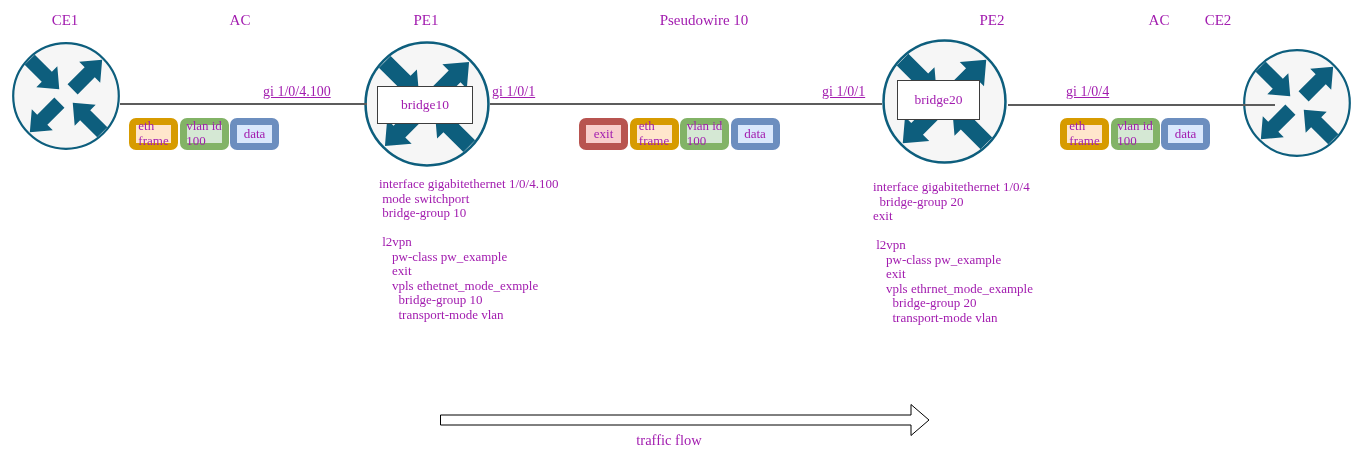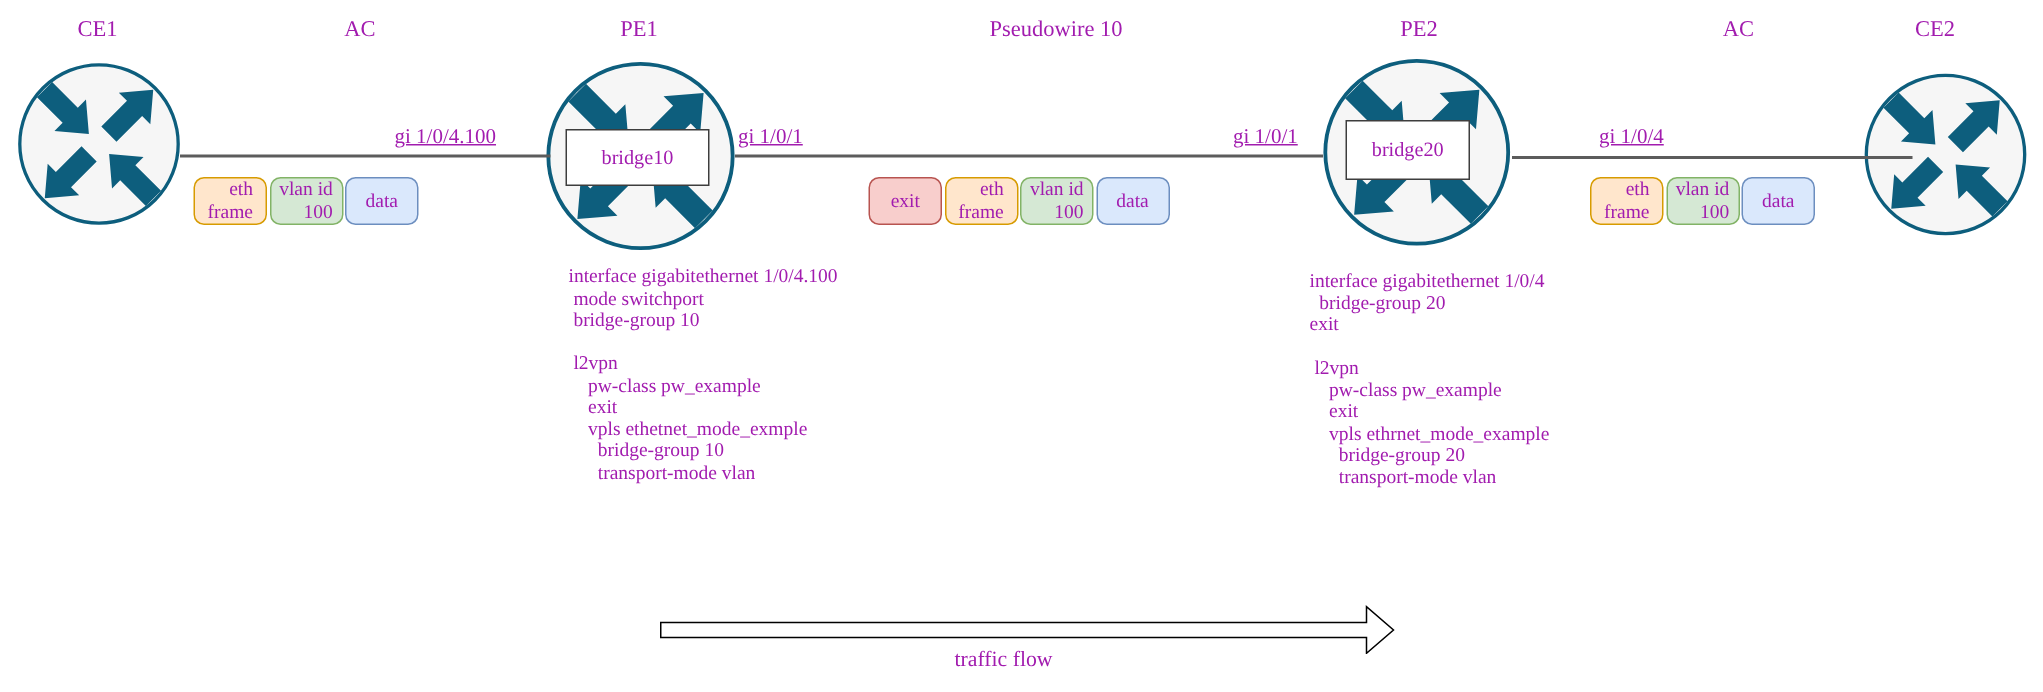--- a/index.html
+++ b/index.html
@@ -12,44 +12,44 @@
   .router{position:absolute;}
   .router-circle{fill:#f6f6f6;stroke:#0d5e7d;stroke-width:2;}
   .router-arrows{fill:#0d5e7d;}
   .bridge{
     position:absolute;background:#ffffff;border:1.5px solid #3d3d3d;
     display:flex;align-items:center;justify-content:center;font-size:13.5px;box-sizing:border-box;
   }
   .iflabel{position:absolute;top:84px;font-size:14px;white-space:nowrap;text-decoration:underline;}
   .framegroup{position:absolute;top:118px;display:flex;gap:1.5px;}
   .frame{
-    width:49px;height:32px;border-radius:7px;border:1px solid #15803d;
+    width:49px;height:32px;border-radius:7px;border:7px solid #15803d;
     display:flex;align-items:center;justify-content:center;
-    font-size:13px;line-height:1.12;white-space:pre;text-align:right;box-sizing:border-box;
+    font-size:13px;line-height:1.12;white-space:pre;text-align:left;box-sizing:border-box;
   }
   .frame-eth{background:#ffe6cc;border-color:#d79b00;}
   .frame-vlan{background:#d5e8d4;border-color:#82b366;}
   .frame-data{background:#dae8fc;border-color:#6c8ebf;}
   .frame-mpls{background:#f8cecc;border-color:#b85450;}
   .config{position:absolute;font-size:13px;line-height:14.5px;white-space:pre;margin-left:34px;}
   .traffic-arrow{position:absolute;left:440px;top:403px;}
   .traffic-label{position:absolute;left:669px;top:432px;transform:translateX(-50%);font-size:14.5px;white-space:nowrap;}
 </style>
 </head>
 <body>
 
 <div class="canvas">
 
   <div class="toplabel" style="left:65px">CE1</div>
   <div class="toplabel" style="left:240px">AC</div>
   <div class="toplabel" style="left:426px">PE1</div>
   <div class="toplabel" style="left:704px">Pseudowire 10</div>
-  <div class="toplabel" style="left:946px">PE2</div>
+  <div class="toplabel" style="left:992px">PE2</div>
   <div class="toplabel" style="left:1159px">AC</div>
-  <div class="toplabel" style="left:1290px">CE2</div>
+  <div class="toplabel" style="left:1218px">CE2</div>
 
   <svg class="router" style="left:11px;top:41px" width="110" height="110" viewBox="0 0 100 100">
     <defs>
       <g id="router-glyph">
         <circle class="router-circle" cx="50" cy="50" r="48"></circle>
         <g class="router-arrows">
           <path d="M0,-6.5 L22,-6.5 L22,-13.5 L38,0 L22,13.5 L22,6.5 L0,6.5 Z" transform="translate(17,17) rotate(45)"></path>
           <path d="M0,-6.5 L22,-6.5 L22,-13.5 L38,0 L22,13.5 L22,6.5 L0,6.5 Z" transform="translate(56,44) rotate(-45)"></path>
           <path d="M0,-6.5 L22,-6.5 L22,-13.5 L38,0 L22,13.5 L22,6.5 L0,6.5 Z" transform="translate(44,56) rotate(135)"></path>
           <path d="M0,-6.5 L22,-6.5 L22,-13.5 L38,0 L22,13.5 L22,6.5 L0,6.5 Z" transform="translate(83,83) rotate(-135)"></path>

